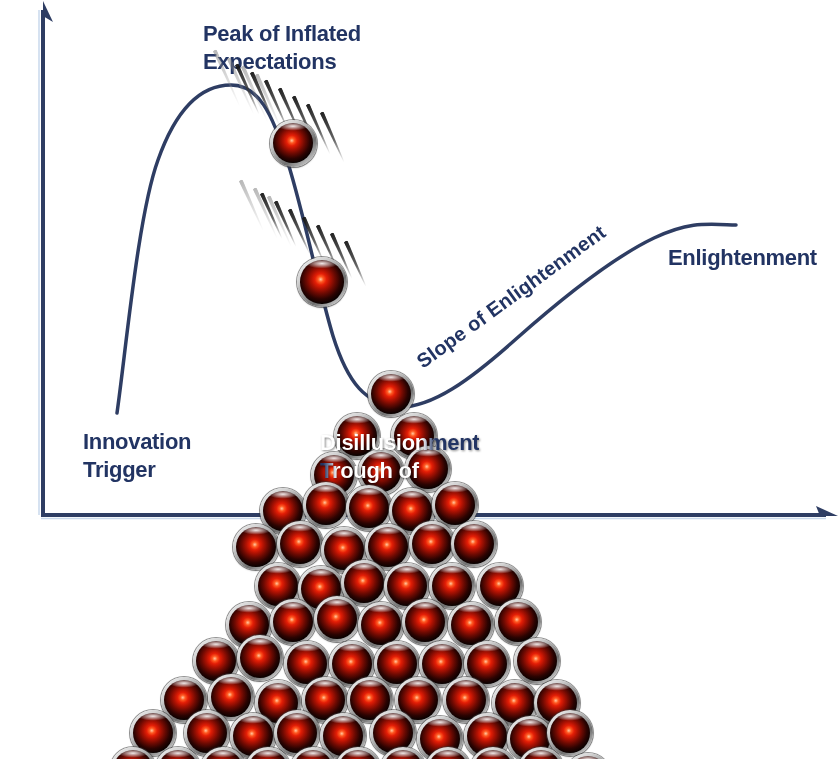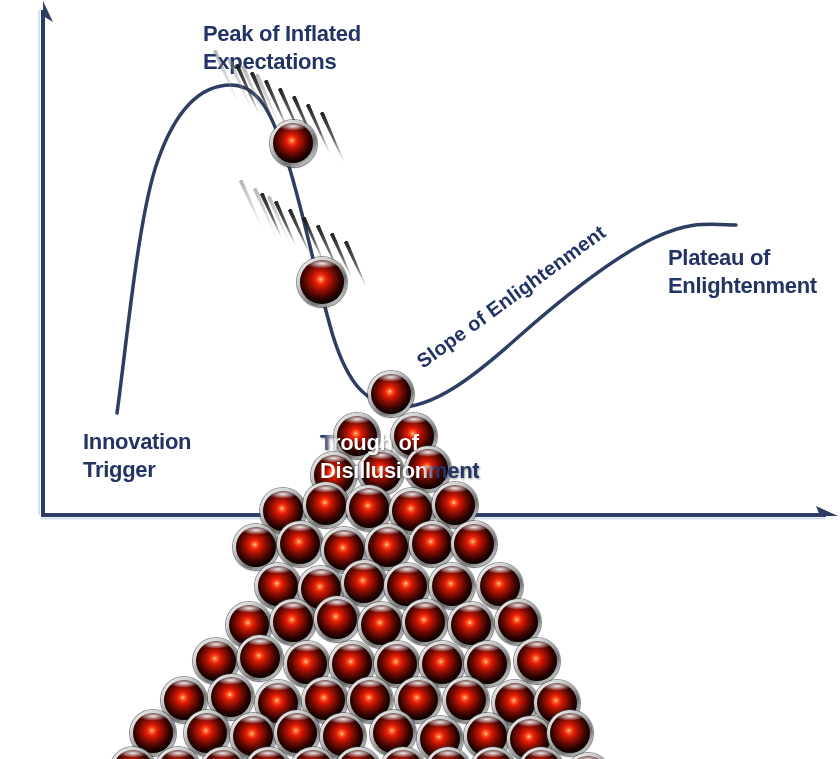--- a/index.html
+++ b/index.html
@@ -139,22 +139,22 @@
       <div class="ball" style="left: 290px; top: 747px; width: 46px; height: 46px;"></div>
       <div class="ball" style="left: 335px; top: 747px; width: 46px; height: 46px;"></div>
       <div class="ball" style="left: 380px; top: 747px; width: 46px; height: 46px;"></div>
       <div class="ball" style="left: 425px; top: 747px; width: 46px; height: 46px;"></div>
       <div class="ball" style="left: 470px; top: 747px; width: 46px; height: 46px;"></div>
       <div class="ball" style="left: 518px; top: 747px; width: 46px; height: 46px;"></div>
       <div class="ball" style="left: 565px; top: 753px; width: 46px; height: 46px;"></div>
     </div>
 
   <div class="lbl trough-lbl trough-layer">
+    <div class="tline t2">Disillusionment</div>
     <div class="tline t1">Trough of</div>
-    <div class="tline t2">Disillusionment</div>
   </div>
 
   <div class="layer streak-layer">
       <div class="streak light" style="left: 212px; top: 50px; height: 62px;"></div>
       <div class="streak light" style="left: 226px; top: 58px; height: 62px;"></div>
       <div class="streak light" style="left: 240px; top: 66px; height: 62px;"></div>
       <div class="streak light" style="left: 254px; top: 74px; height: 62px;"></div>
       <div class="streak" style="left: 234px; top: 64px; height: 55px;"></div>
       <div class="streak" style="left: 249px; top: 72px; height: 55px;"></div>
       <div class="streak" style="left: 263px; top: 80px; height: 55px;"></div>
@@ -184,17 +184,16 @@
   </div>
 
   <div class="lbl" style="left:83px;top:428px;">
     <div>Innovation</div>
     <div>Trigger</div>
   </div>
 
   <div class="lbl slope-lbl" style="left:426px;top:349px;">Slope of Enlightenment</div>
 
   <div class="lbl" style="left:668px;top:244px;">
-    <div>Plateau of</div>
     <div>Enlightenment</div>
   </div>
 
 </div>
 
 </body></html>

